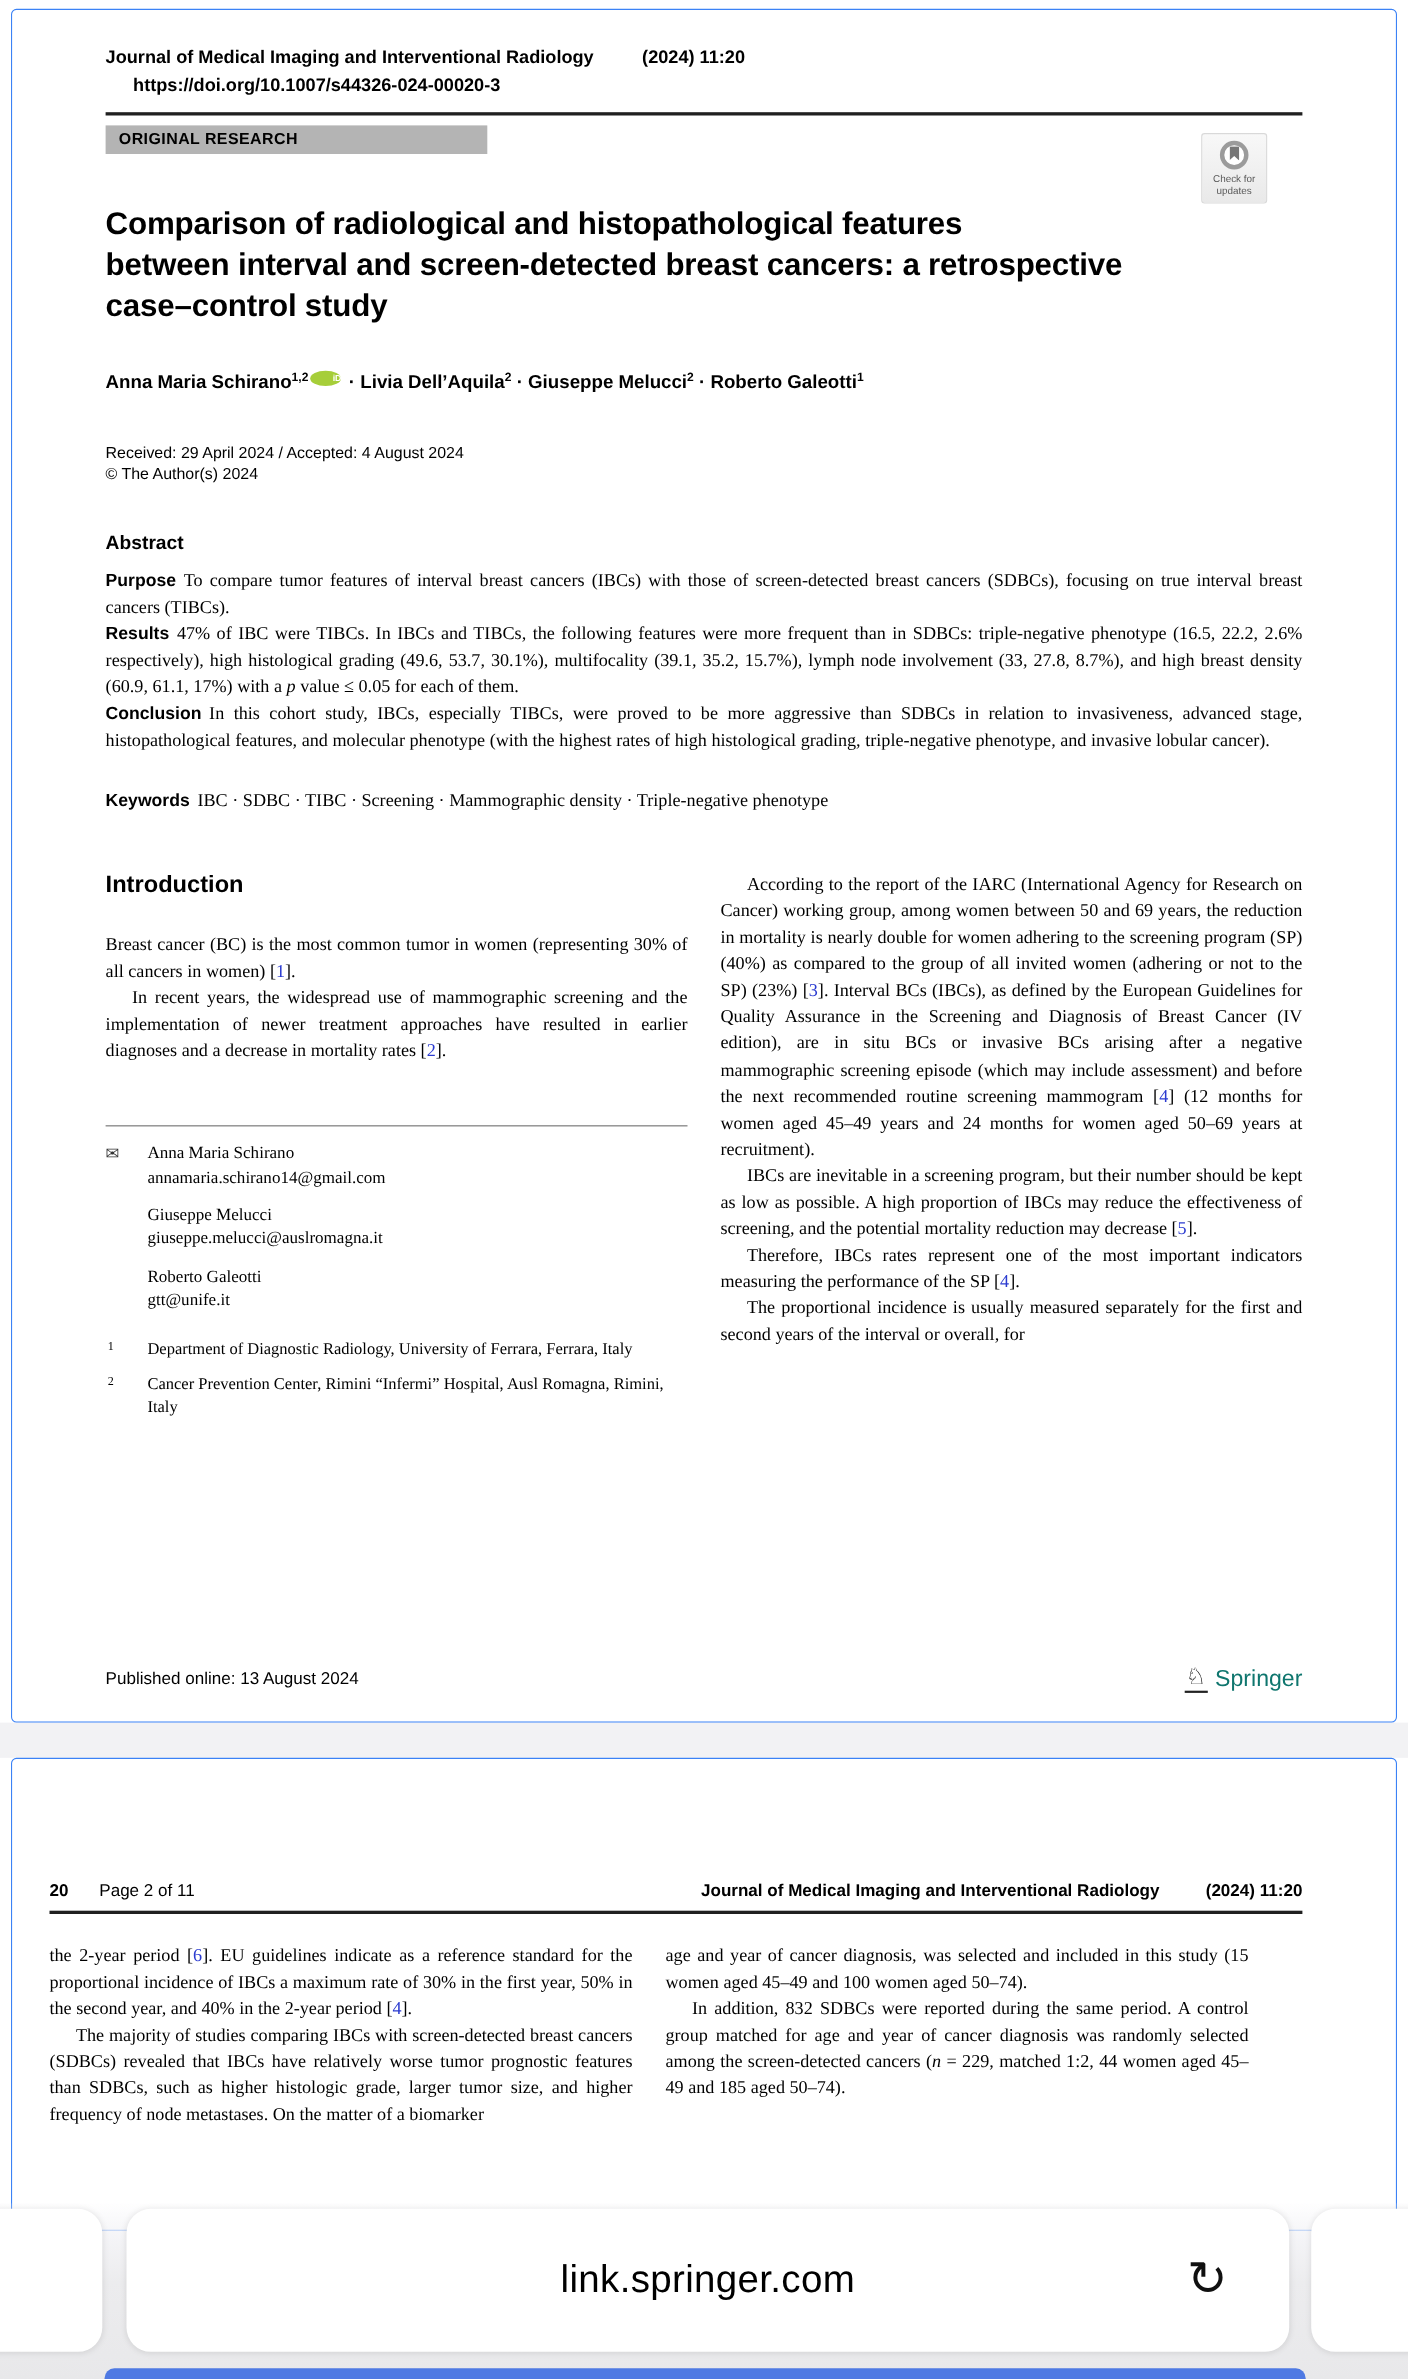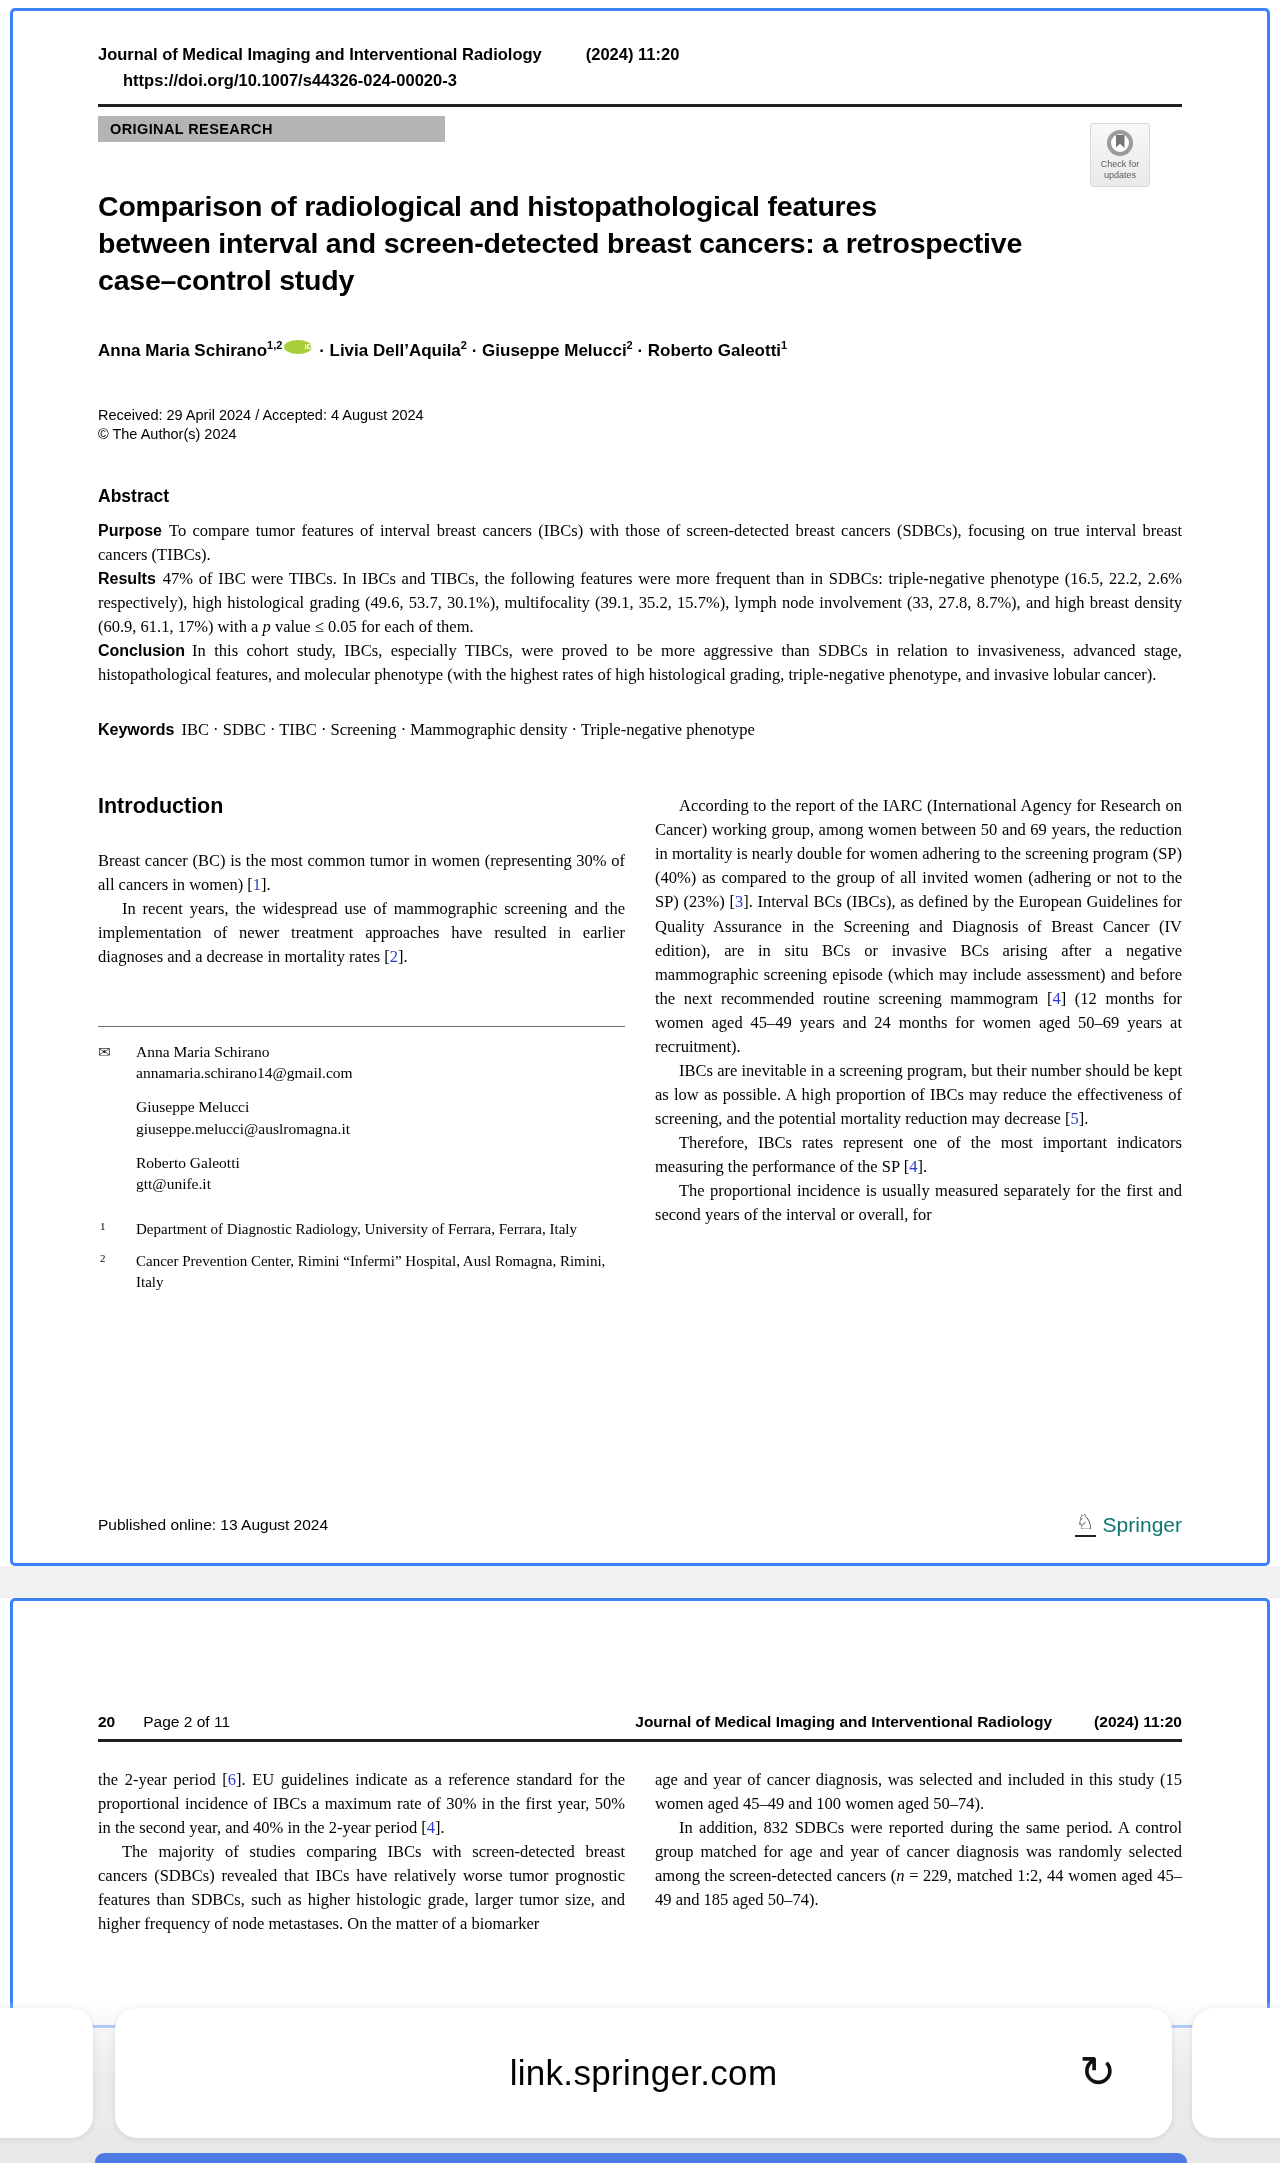--- a/index.html
+++ b/index.html
@@ -6,24 +6,24 @@
   body{
     width:1280px;height:2163px;overflow:hidden;position:relative;
     background:#ffffff;font-family:"Liberation Sans",sans-serif;color:#000;
   }
   .viewport{width:1280px;height:2163px;position:relative;overflow:hidden;background:#fff;}
 
   
   .page-gap{position:absolute;left:0;top:1566px;width:1280px;height:32px;background:#f2f2f4;}
   .page{
     position:absolute;left:10px;width:1260px;background:#fff;
-    border:3px solid #3b82f6;border-radius:5px;box-sizing:border-box;z-index:1;
+    border:1px solid #3b82f6;border-radius:5px;box-sizing:border-box;z-index:1;
   }
   .page1{top:8px;height:1558px;padding:30px 85px 0 85px;}
-  .page2{top:1598px;height:430px;padding:112px 85px 0 85px;overflow:hidden;}
+  .page2{top:1598px;height:430px;padding:112px 85px 0 34px;overflow:hidden;}
 
   
   .p1-header{font-size:16.5px;font-weight:700;line-height:1.6;}
   .jline .issue{margin-left:44px;font-weight:700;}
   .doi{font-weight:700;margin-left:25px;}
   .rule{height:3px;background:#202020;margin-top:10px;}
   .banner{
     margin-top:9px;width:347px;background:var(--banner_gray,#b4b4b4);
     font-weight:700;font-size:14.5px;letter-spacing:.4px;
     padding:5px 0 5px 12px;box-sizing:border-box;

